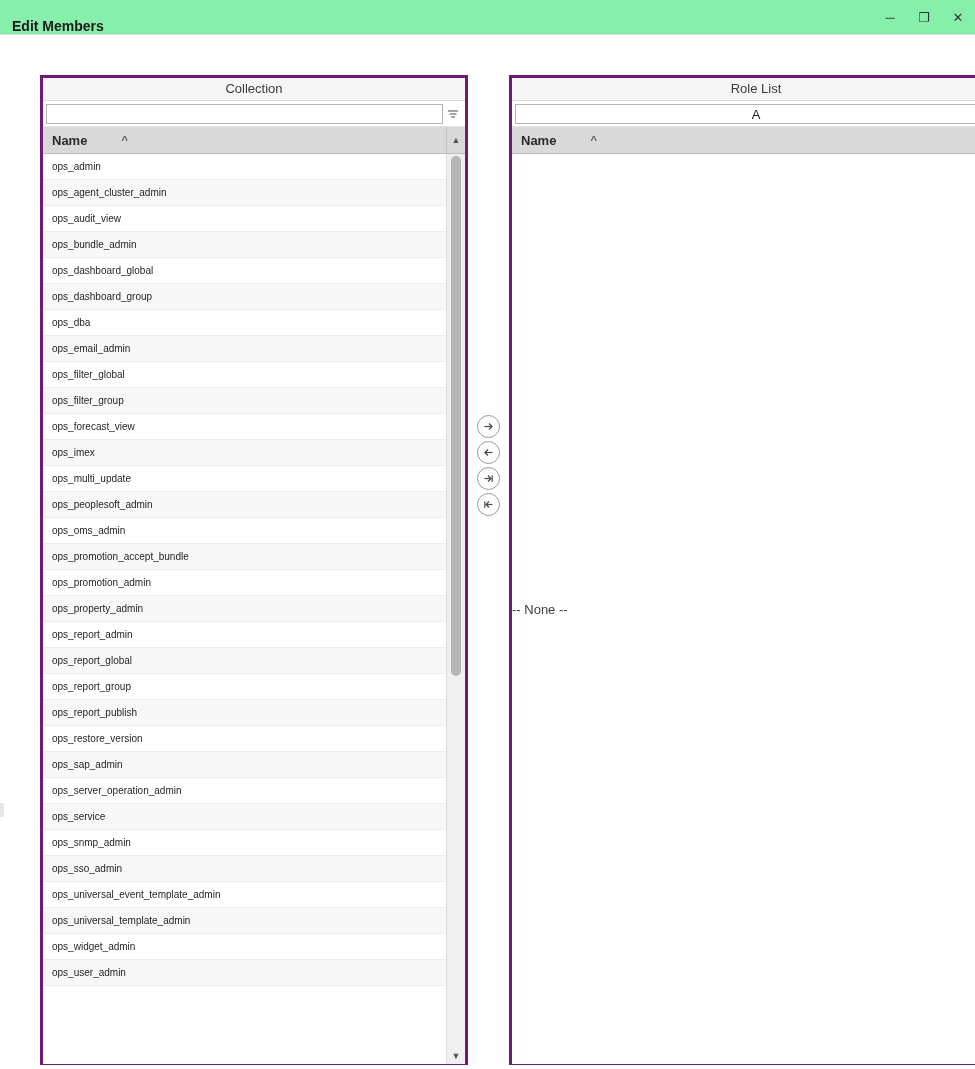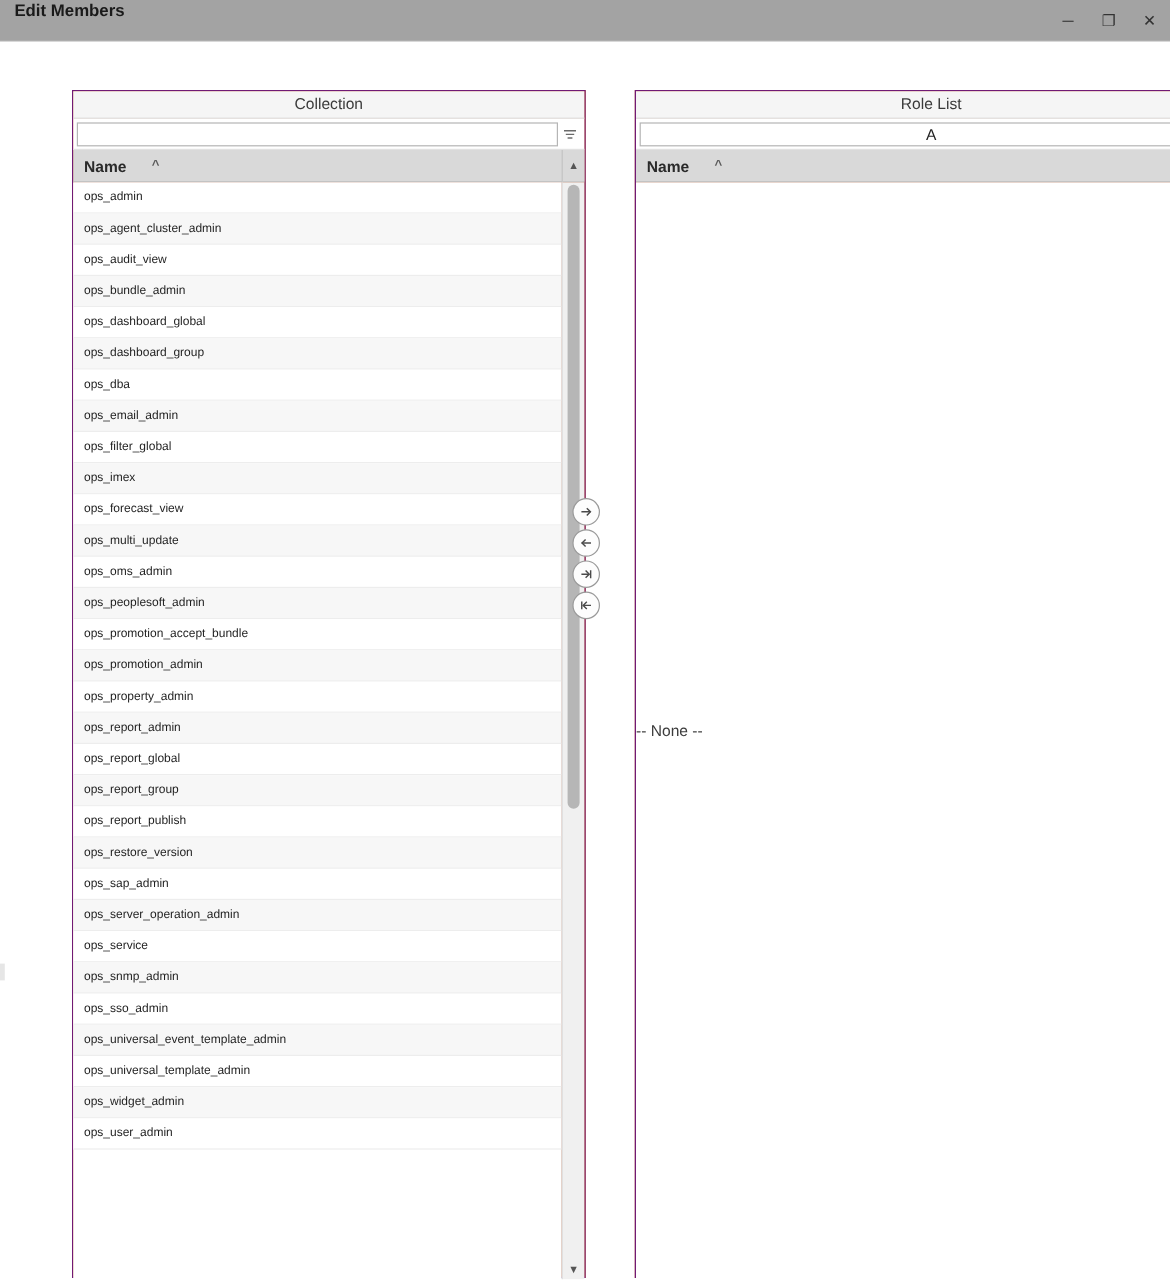--- a/index.html
+++ b/index.html
@@ -13,24 +13,24 @@
     font-family: "Liberation Sans", sans-serif;
     font-size: 13px;
     color: #222;
     overflow: hidden;
     position: relative;
   }
 
   
   .titlebar {
     height: 35px;
-    background: #a3a3a3;
+    background: #86efac;
     border-bottom: 1px solid #d8d8d8;
     display: flex;
-    align-items: flex-start;
+    align-items: flex-end;
     padding: 0 0 0 12px;
     box-sizing: border-box;
   }
   .title-text {
     font-size: 14px;
     font-weight: bold;
     color: #1a1a1a;
     flex: 1;
   }
   .win-btns {
@@ -52,24 +52,23 @@
   
   .content {
     position: relative;
     height: 1034px;
     box-sizing: border-box;
   }
 
   .panel {
     position: absolute;
     top: 40px;
-    border: 1px solid #701a75;
-    background: #c2410c;
-    box-sizing: border-box;
-    margin-left: 20px;
+    border: 3px solid #701a75;
+    background: #8b5cf6;
+    box-sizing: border-box;
   }
   .panel.left  { left: 40px;  width: 428px; height: 990px; }
   .panel.right { left: 509px; width: 494px; height: 990px; }
 
   .panel-header {
     height: 22px;
     line-height: 22px;
     text-align: center;
     font-size: 13px;
     color: #3a3a3a;
@@ -117,21 +116,21 @@
     align-items: center;
   }
   .col-name {
     flex: 1;
     font-size: 13px;
     font-weight: bold;
     color: #2a2a2a;
     padding-left: 9px;
     display: flex;
     align-items: center;
-    gap: 21px;
+    gap: 34px;
   }
   .sort-caret {
     color: #5b5b5b;
     font-size: 11px;
   }
   .col-scrollcap {
     width: 18px;
     height: 100%;
     border-left: 1px solid #c3c3c3;
     display: flex;
@@ -280,25 +279,26 @@
       <div class="list" id="collection-list">
           <div class="list-item">ops_admin</div>
           <div class="list-item">ops_agent_cluster_admin</div>
           <div class="list-item">ops_audit_view</div>
           <div class="list-item">ops_bundle_admin</div>
           <div class="list-item">ops_dashboard_global</div>
           <div class="list-item">ops_dashboard_group</div>
           <div class="list-item">ops_dba</div>
           <div class="list-item">ops_email_admin</div>
           <div class="list-item">ops_filter_global</div>
+          <div class="list-item">ops_filter_group</div>
+          <div class="list-item">ops_forecast_view</div>
           <div class="list-item">ops_imex</div>
-          <div class="list-item">ops_forecast_view</div>
           <div class="list-item">ops_multi_update</div>
+          <div class="list-item">ops_peoplesoft_admin</div>
           <div class="list-item">ops_oms_admin</div>
-          <div class="list-item">ops_peoplesoft_admin</div>
           <div class="list-item">ops_promotion_accept_bundle</div>
           <div class="list-item">ops_promotion_admin</div>
           <div class="list-item">ops_property_admin</div>
           <div class="list-item">ops_report_admin</div>
           <div class="list-item">ops_report_global</div>
           <div class="list-item">ops_report_group</div>
           <div class="list-item">ops_report_publish</div>
           <div class="list-item">ops_restore_version</div>
           <div class="list-item">ops_sap_admin</div>
           <div class="list-item">ops_server_operation_admin</div>

